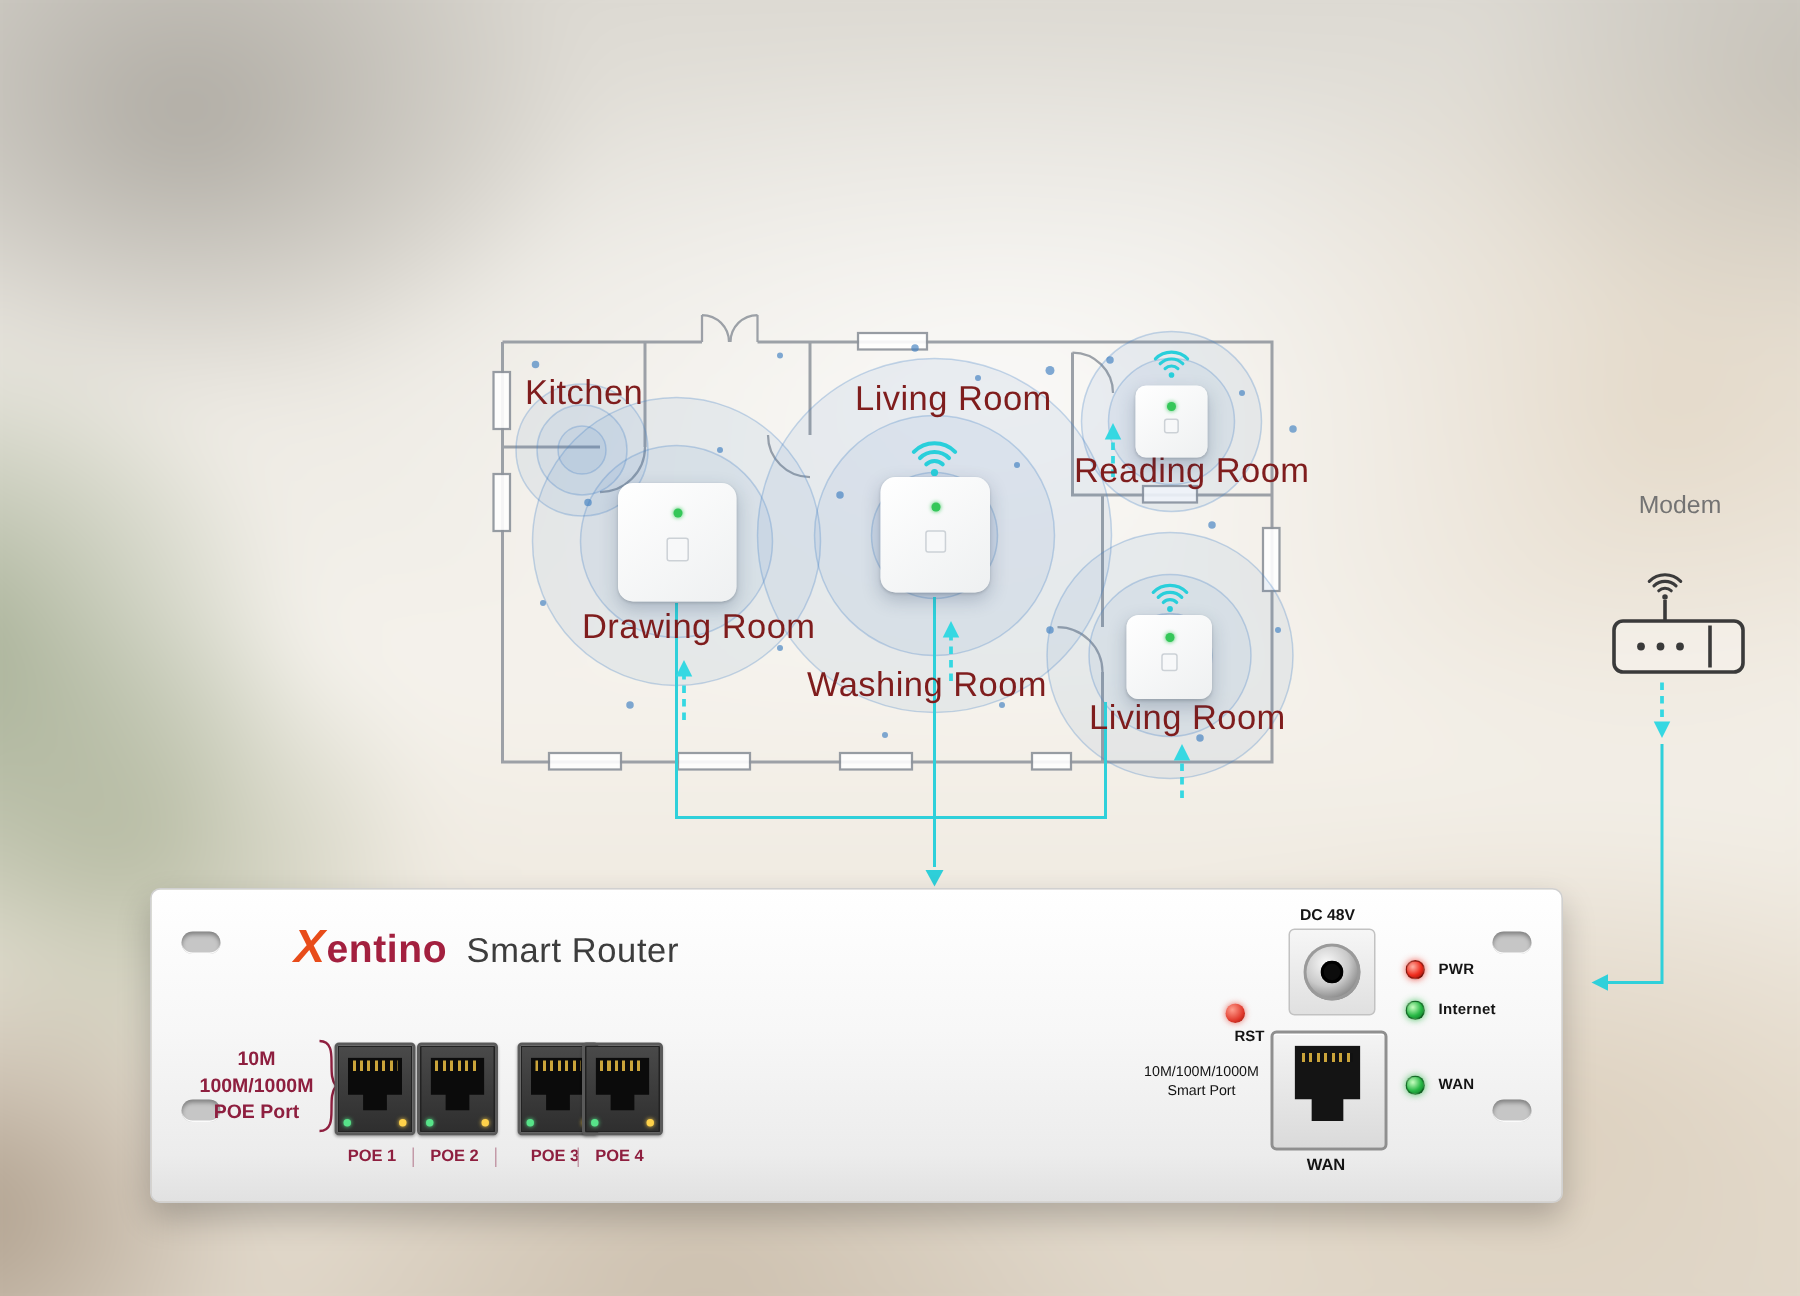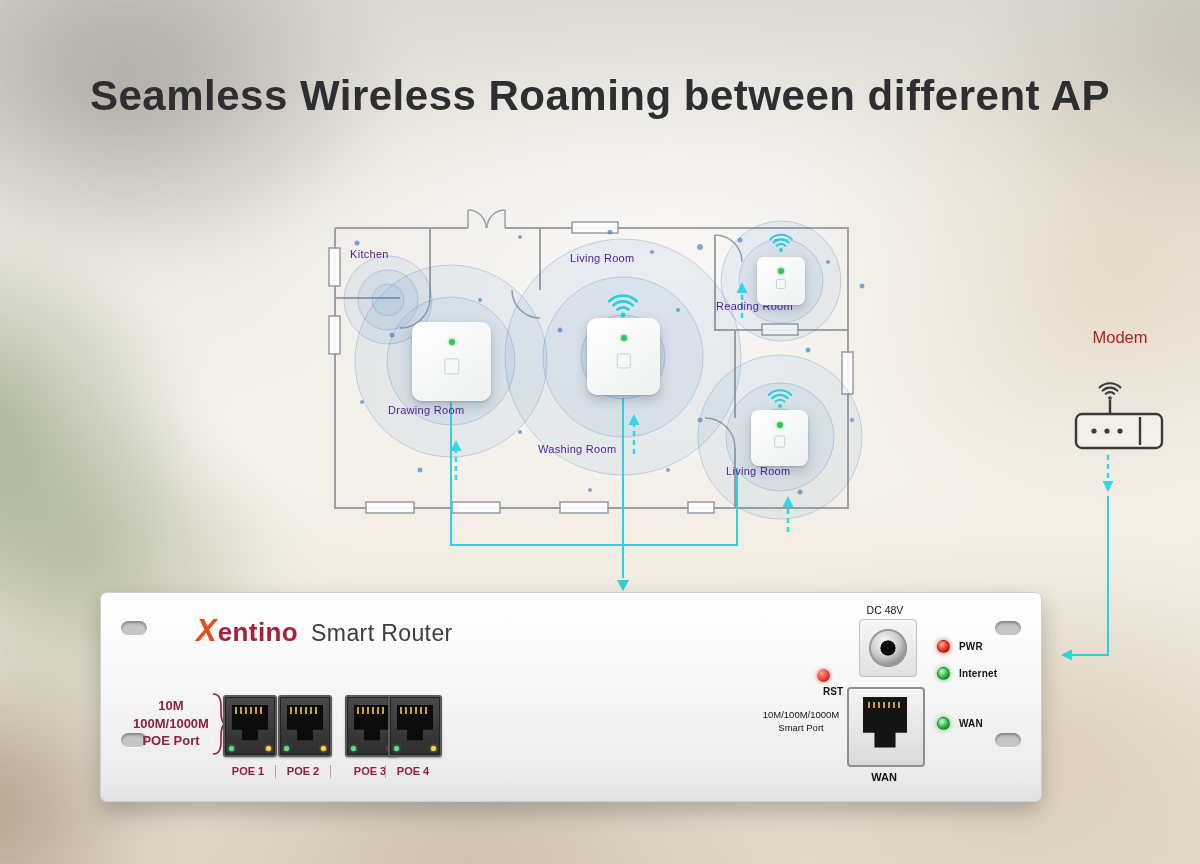--- a/index.html
+++ b/index.html
@@ -14,23 +14,23 @@
       radial-gradient(320px 260px at 3% 88%, rgba(116,92,68,.5), transparent 65%),
       radial-gradient(520px 300px at 40% 92%, rgba(164,144,120,.38), transparent 65%),
       radial-gradient(640px 340px at 55% 32%, rgba(255,255,255,.72), transparent 70%),
       radial-gradient(520px 380px at 88% 34%, rgba(214,192,162,.42), transparent 68%),
       radial-gradient(380px 280px at 97% 12%, rgba(142,136,124,.35), transparent 65%),
       radial-gradient(520px 300px at 82% 82%, rgba(198,178,152,.4), transparent 65%),
       linear-gradient(180deg,#d8d5ce 0%,#ebe8e1 26%,#f5f2ec 52%,#ece5d9 78%,#e0d7c9 100%);}
   .title{position:absolute;top:72px;left:0;right:0;margin:0;text-align:center;
          font-size:42px;font-weight:600;color:#2e2e30;letter-spacing:.5px;}
   .overlay{position:absolute;left:0;top:0;width:1200px;height:864px;pointer-events:none;}
-  .room-label{position:absolute;font-size:11px;color:#4c1d95;letter-spacing:.3px;white-space:nowrap;}
+  .room-label{position:absolute;font-size:23px;color:#7f1d1d;letter-spacing:.3px;white-space:nowrap;}
   .modem-label{position:absolute;left:1082px;top:328px;width:76px;text-align:center;
-               font-size:16.5px;color:#b91c1c;}
+               font-size:16.5px;color:#737373;}
   
   .ap{position:absolute;background:linear-gradient(145deg,#ffffff,#eef0f1);border-radius:10px;
       box-shadow:0 5px 12px rgba(40,60,90,.25),0 1px 2px rgba(0,0,0,.15);}
   .ap-led{position:absolute;left:50%;top:22%;width:6px;height:6px;margin-left:-3px;border-radius:50%;
           background:#35c759;box-shadow:0 0 3px #35c759;}
   .ap-sq{position:absolute;left:50%;top:52%;width:17%;height:17%;transform:translate(-50%,-30%);
          border:1.5px solid #ccd1d6;border-radius:2px;background:#f7f8f9;}
   .ap1{left:412px;top:322px;width:79px;height:79px;}
   .ap2{left:587px;top:318px;width:73px;height:77px;}
   .ap3{left:757px;top:257px;width:48px;height:48px;border-radius:7px;}
@@ -60,21 +60,21 @@
   .p1{left:122px}.p2{left:177px}.p3{left:244px}.p4{left:287px}
   .led-g{position:absolute;left:4px;bottom:4px;width:5px;height:5px;border-radius:50%;
          background:#57e389;box-shadow:0 0 3px #57e389;}
   .led-y{position:absolute;right:4px;bottom:4px;width:5px;height:5px;border-radius:50%;
          background:#ffd24a;box-shadow:0 0 3px #ffd24a;}
   .poe-name{position:absolute;top:172px;width:50px;text-align:center;
             font-weight:700;font-size:11px;color:#8e1f3f;}
   .poe-sep{position:absolute;top:172px;width:1px;height:13px;background:#c39aa8;}
   .s1{left:174px}.s2{left:229px}.s3{left:284px}
   .dc-label{position:absolute;left:752px;top:11px;width:64px;text-align:center;
-            font-weight:400;font-size:10.5px;color:#141414;}
+            font-weight:700;font-size:10.5px;color:#141414;}
   .dc-jack{position:absolute;left:758px;top:26px;width:56px;height:56px;border:1px solid #c2c2c2;
            border-radius:4px;background:linear-gradient(#f6f6f6,#e0e0e0);}
   .dc-circle{position:absolute;left:50%;top:50%;width:38px;height:38px;transform:translate(-50%,-50%);
            border-radius:50%;box-shadow:inset 0 0 0 2px #9a9a9a;
            background:radial-gradient(circle at 40% 35%,#fafafa,#c9c9c9 45%,#8f8f8f 70%,#6f6f6f);}
   .dc-circle::after{content:"";position:absolute;left:50%;top:50%;width:15px;height:15px;
            transform:translate(-50%,-50%);border-radius:50%;background:#0c0c0c;
            box-shadow:inset 0 0 0 2px #000;}
   .rst-btn{position:absolute;left:716px;top:76px;width:13px;height:13px;border-radius:50%;
            background:radial-gradient(circle at 35% 32%,#ff9d8d,#e0382b 60%,#871106);
@@ -99,21 +99,20 @@
   .led.green{background:radial-gradient(circle at 35% 32%,#c8ffc0,#27b845 55%,#0c6b22);
            box-shadow:0 0 5px rgba(39,184,69,.8);}
   .led-label{font-weight:700;font-size:10px;color:#141414;letter-spacing:.2px;}
 </style>
 </head>
 <body>
 
 <div class="stage">
   <div class="bg"></div>
 
-  <h1 class="title">Seamless Wireless Roaming between different AP</h1>
 
   <svg class="overlay" viewBox="0 0 1200 864">
     <defs>
       <g id="wifi-sym" fill="none" stroke="currentColor" stroke-width="2.6" stroke-linecap="round">
         <circle cx="0" cy="0" r="2.3" fill="currentColor" stroke="none"></circle>
         <path d="M -5.2 -5.2 A 7.4 7.4 0 0 1 5.2 -5.2"></path>
         <path d="M -9.2 -9.2 A 13 13 0 0 1 9.2 -9.2"></path>
         <path d="M -13.1 -13.1 A 18.5 18.5 0 0 1 13.1 -13.1"></path>
       </g>
     </defs>

